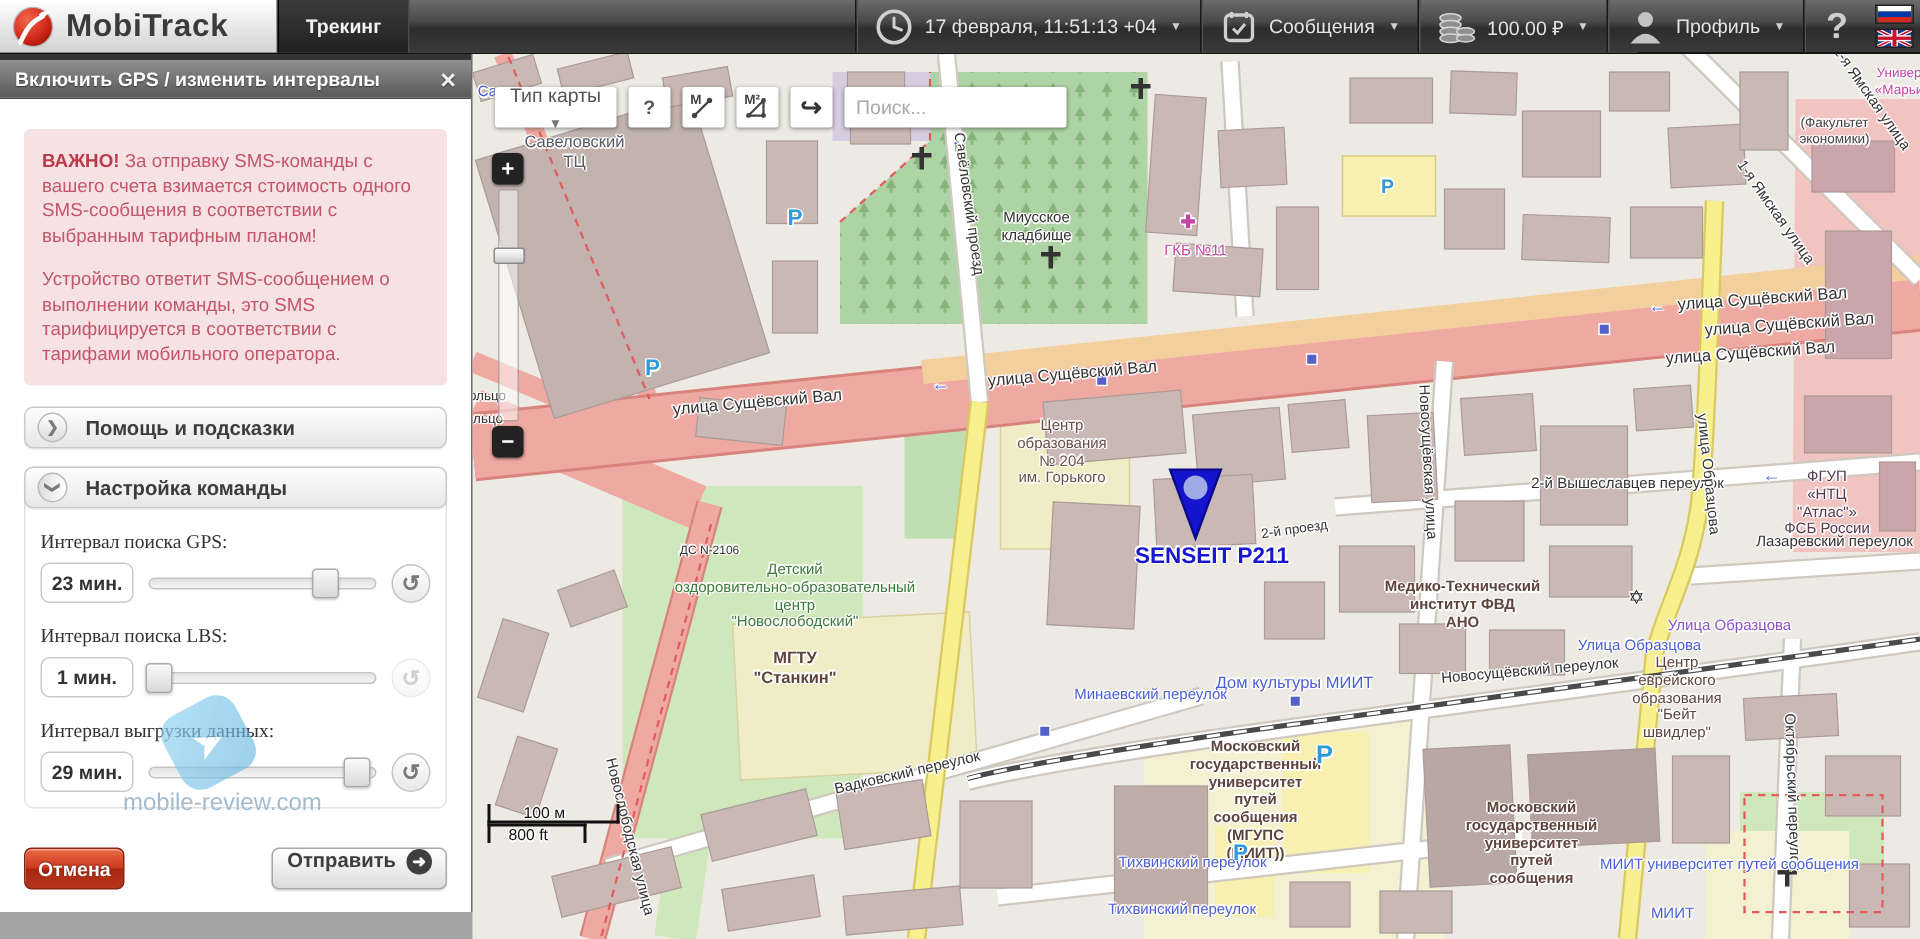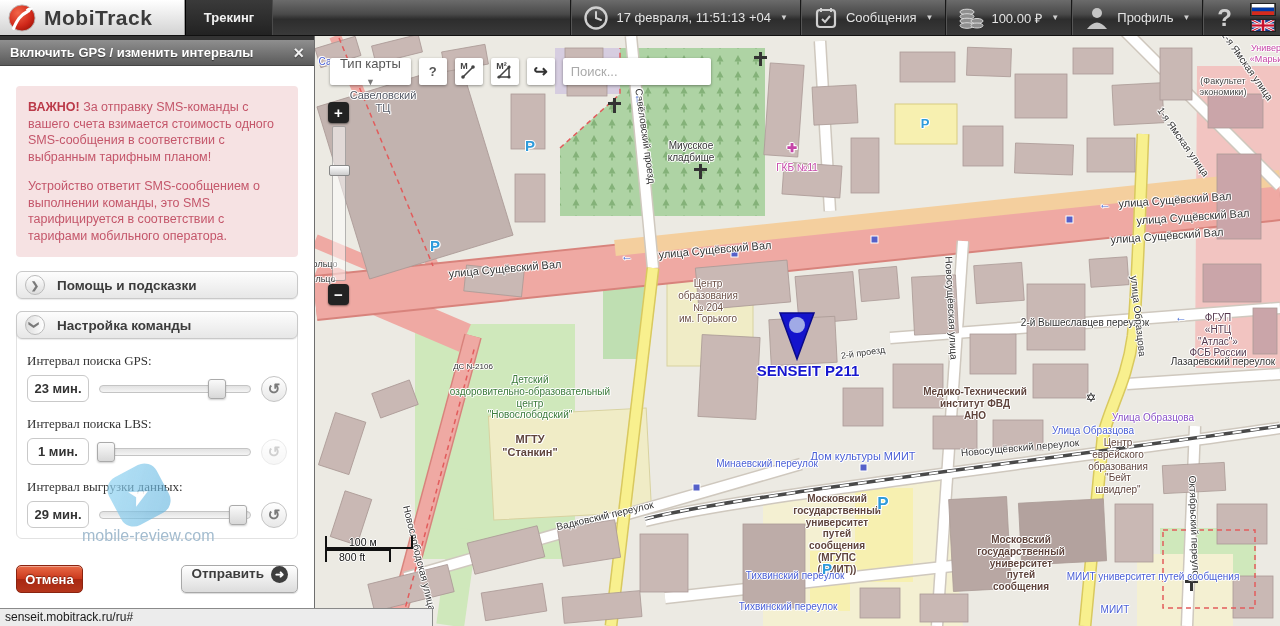--- a/index.html
+++ b/index.html
@@ -549,14 +549,13 @@
       </div>
       <button class="zbtn">−</button>
     </div>
 
     <div class="scalebar">
       <div class="scale-m">100 м</div>
       <div class="scale-ft">800 ft</div>
     </div>
   </main>
 
-  <div class="statusbar">senseit.mobitrack.ru/ru#</div>
 </div>
 
 </body></html>

